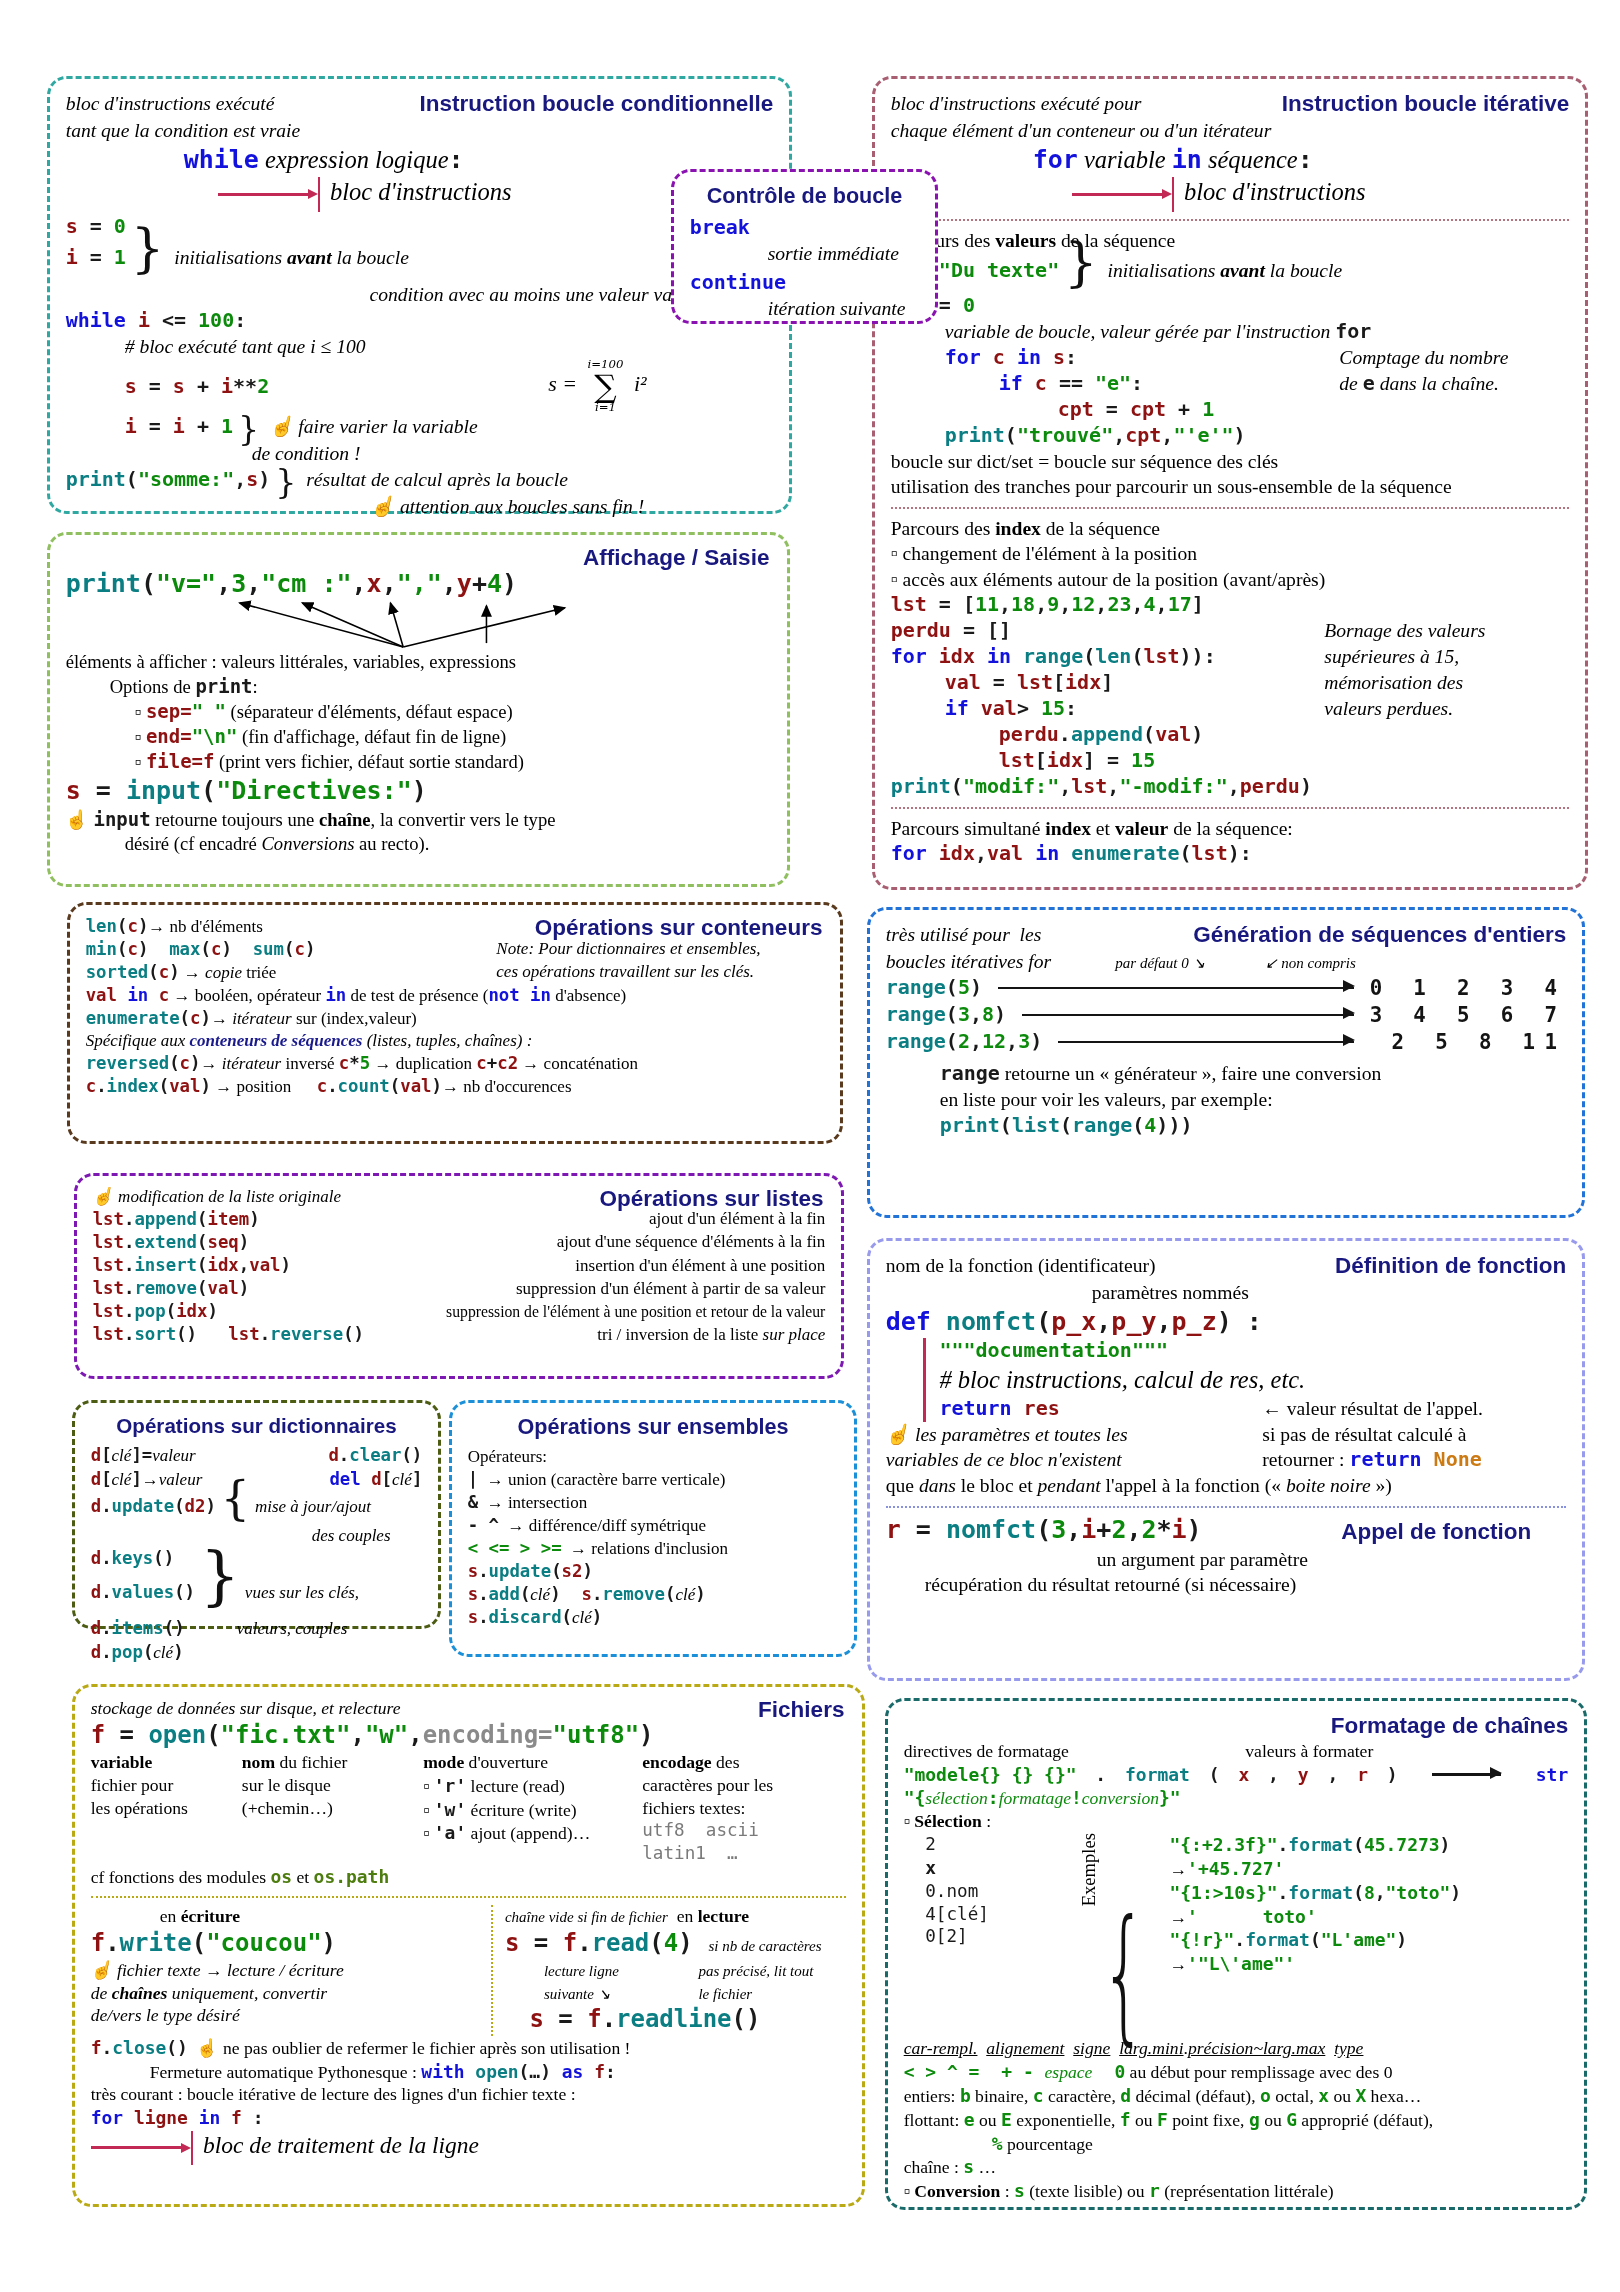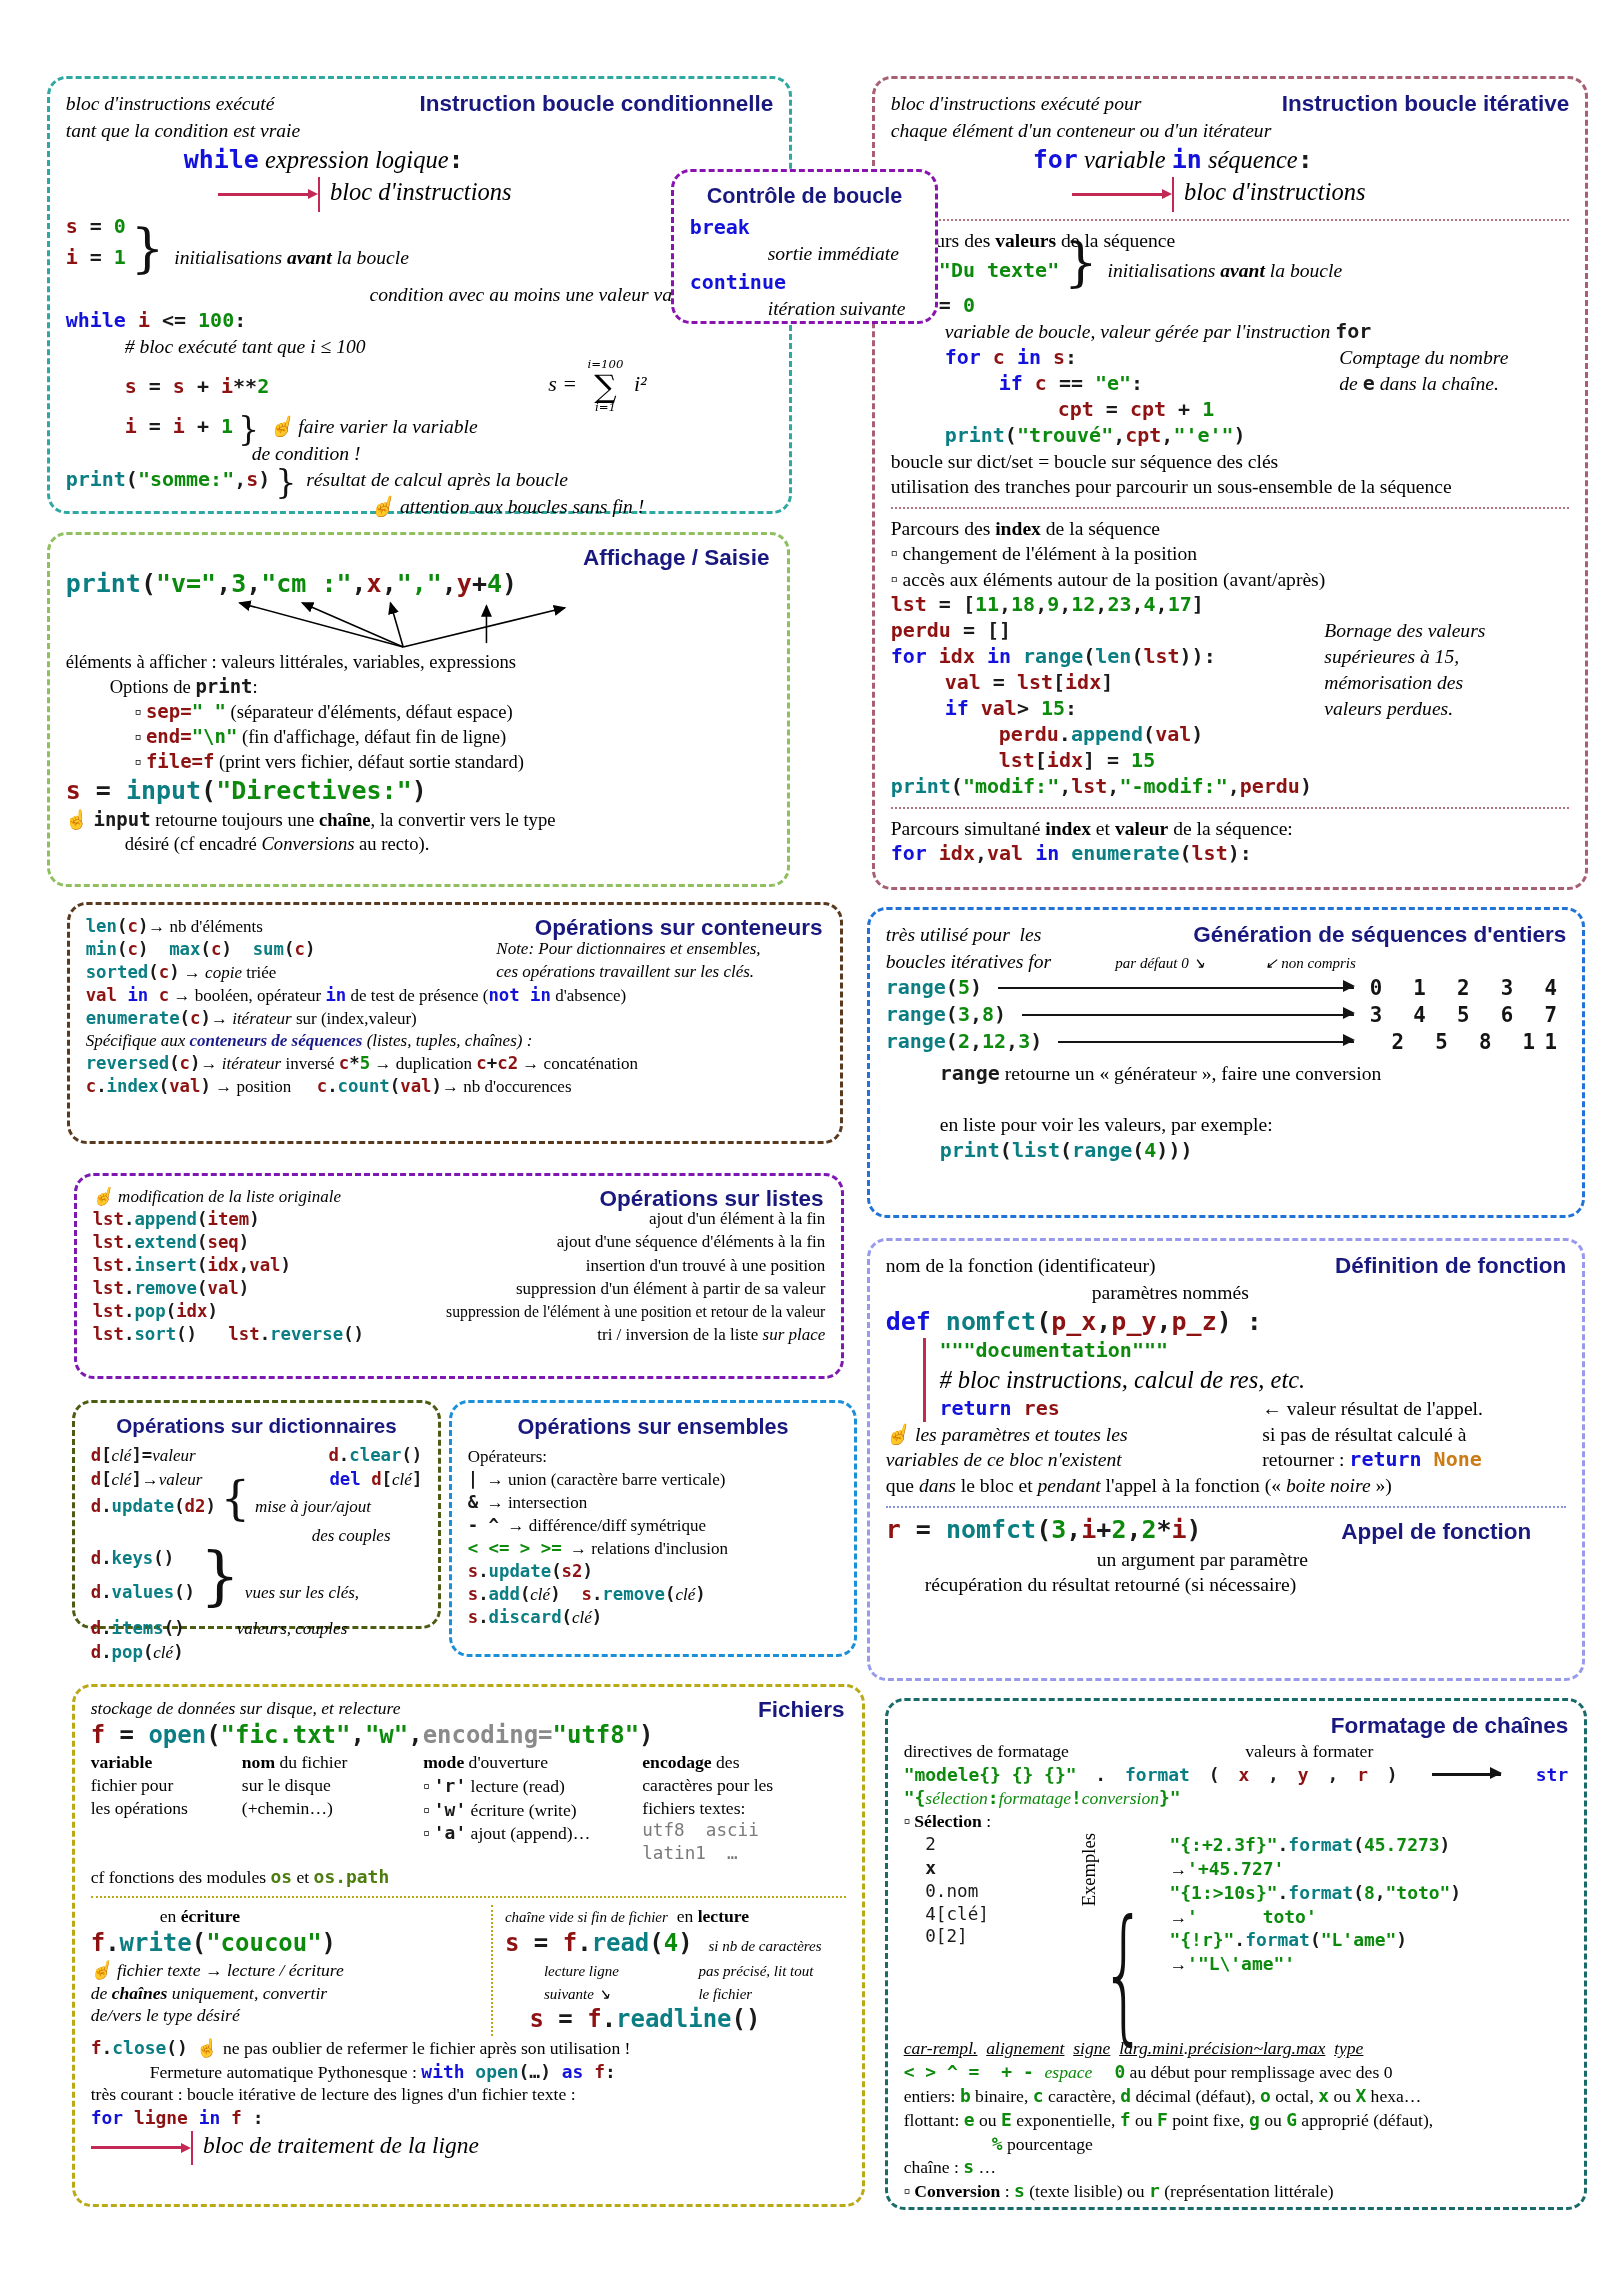--- a/index.html
+++ b/index.html
@@ -171,29 +171,29 @@
     <div class="line"><span class="s-fn">reversed</span><span class="s-o">(</span><span class="s-v">c</span><span class="s-o">)</span><span class="s-p">→ </span><span class="s-a">itérateur</span><span class="s-p"> inversé </span><span class="s-v">c</span><span class="s-o">*</span><span class="s-l">5</span><span class="s-p"> → duplication </span><span class="s-v">c</span><span class="s-o">+</span><span class="s-v">c2</span><span class="s-p"> → concaténation</span></div>
     <div class="line"><span class="s-v">c</span><span class="s-o">.</span><span class="s-fn">index</span><span class="s-o">(</span><span class="s-v">val</span><span class="s-o">)</span><span class="s-p"> → position      </span><span class="s-v">c</span><span class="s-o">.</span><span class="s-fn">count</span><span class="s-o">(</span><span class="s-v">val</span><span class="s-o">)</span><span class="s-p">→ nb d'occurences</span></div>
   </div>
 <div class="box" id="box-range" style="border-color: rgb(34, 115, 216);">
     <div class="line flex"><span class="lcol"><span class="s-a">très utilisé pour  les</span></span><span class="rcol"><span class="s-title">Génération de séquences d'entiers</span></span></div>
     <div class="line flex"><span class="lcol"><span class="s-a">boucles itératives for</span></span><span class="rcol" style="flex: 0 0 451px;"><span class="s-asm">par défaut 0 ↘</span><span class="s-asm">                ↙ non compris</span></span></div>
     <div class="line flex"><span class="s-fn">range</span><span class="s-o">(</span><span class="s-l">5</span><span class="s-o">)</span><span class="sp-hl"></span><span class="s-res">0 1 2 3 4</span></div>
     <div class="line flex"><span class="s-fn">range</span><span class="s-o">(</span><span class="s-l">3</span><span class="s-o">,</span><span class="s-l">8</span><span class="s-o">)</span><span class="sp-hl"></span><span class="s-res">3 4 5 6 7</span></div>
     <div class="line flex"><span class="s-fn">range</span><span class="s-o">(</span><span class="s-l">2</span><span class="s-o">,</span><span class="s-l">12</span><span class="s-o">,</span><span class="s-l">3</span><span class="s-o">)</span><span class="sp-hl"></span><span class="s-res"> 2 5 8 11</span></div>
     <div class="line" style="padding-left: 54px; margin-top: 5.9px;"><span class="s-o">range</span><span class="s-p"> retourne un « générateur », faire une conversion</span></div>
-    <div class="line" style="padding-left: 54px; margin-top: 25px;"><span class="s-p">en liste pour voir les valeurs, par exemple:</span></div>
+    <div class="line" style="padding-left: 54px;"><span class="s-p">en liste pour voir les valeurs, par exemple:</span></div>
     <div class="line" style="padding-left: 54px;"><span class="s-fn">print</span><span class="s-o">(</span><span class="s-fn">list</span><span class="s-o">(</span><span class="s-fn">range</span><span class="s-o">(</span><span class="s-l">4</span><span class="s-o">)))</span></div>
   </div>
 <div class="box dense" id="box-listes" style="border-color: rgb(125, 24, 178);">
     <div class="btitle">Opérations sur listes</div>
     <div class="line"><span class="s-a">☝ modification de la liste originale</span></div>
     <div class="line flex"><span class="lcol" style="flex: 0 0 304px;"><span class="s-v">lst</span><span class="s-o">.</span><span class="s-fn">append</span><span class="s-o">(</span><span class="s-v">item</span><span class="s-o">)</span></span><span class="rcol"><span class="s-p">ajout d'un élément à la fin</span></span></div>
     <div class="line flex"><span class="lcol" style="flex: 0 0 304px;"><span class="s-v">lst</span><span class="s-o">.</span><span class="s-fn">extend</span><span class="s-o">(</span><span class="s-v">seq</span><span class="s-o">)</span></span><span class="rcol"><span class="s-p">ajout d'une séquence d'éléments à la fin</span></span></div>
-    <div class="line flex"><span class="lcol" style="flex: 0 0 304px;"><span class="s-v">lst</span><span class="s-o">.</span><span class="s-fn">insert</span><span class="s-o">(</span><span class="s-v">idx</span><span class="s-o">,</span><span class="s-v">val</span><span class="s-o">)</span></span><span class="rcol"><span class="s-p">insertion d'un trouvé à une position</span></span></div>
+    <div class="line flex"><span class="lcol" style="flex: 0 0 304px;"><span class="s-v">lst</span><span class="s-o">.</span><span class="s-fn">insert</span><span class="s-o">(</span><span class="s-v">idx</span><span class="s-o">,</span><span class="s-v">val</span><span class="s-o">)</span></span><span class="rcol"><span class="s-p">insertion d'un élément à une position</span></span></div>
     <div class="line flex"><span class="lcol" style="flex: 0 0 304px;"><span class="s-v">lst</span><span class="s-o">.</span><span class="s-fn">remove</span><span class="s-o">(</span><span class="s-v">val</span><span class="s-o">)</span></span><span class="rcol"><span class="s-p">suppression d'un élément à partir de sa valeur</span></span></div>
     <div class="line flex"><span class="lcol" style="flex: 0 0 211px;"><span class="s-v">lst</span><span class="s-o">.</span><span class="s-fn">pop</span><span class="s-o">(</span><span class="s-v">idx</span><span class="s-o">)</span></span><span class="rcol"><span class="s-psm">suppression de l'élément à une position et retour de la valeur</span></span></div>
     <div class="line flex"><span class="lcol" style="flex: 0 0 412px;"><span class="s-v">lst</span><span class="s-o">.</span><span class="s-fn">sort</span><span class="s-o">()</span><span class="s-o">   </span><span class="s-v">lst</span><span class="s-o">.</span><span class="s-fn">reverse</span><span class="s-o">()</span></span><span class="rcol"><span class="s-p">tri / inversion de la liste </span><span class="s-a">sur place</span></span></div>
   </div>
 <div class="box dense" id="box-dict" style="border-color: rgb(76, 92, 18);">
     <div class="btitle-c">Opérations sur dictionnaires</div>
     <div class="line flex"><span class="lcol" style="flex: 0 0 191px;"><span class="s-v">d</span><span class="s-o">[</span><span class="s-a">clé</span><span class="s-o">]</span><span class="s-o">=</span><span class="s-a">valeur</span></span><span class="rcol"><span class="s-v">d</span><span class="s-o">.</span><span class="s-fn">clear</span><span class="s-o">()</span></span></div>
     <div class="line flex"><span class="lcol" style="flex: 0 0 191px;"><span class="s-v">d</span><span class="s-o">[</span><span class="s-a">clé</span><span class="s-o">]</span><span class="s-p">→</span><span class="s-a">valeur</span></span><span class="rcol"><span class="s-kw">del</span><span class="s-v"> d</span><span class="s-o">[</span><span class="s-a">clé</span><span class="s-o">]</span></span></div>
     <div class="line"><span class="s-v">d</span><span class="s-o">.</span><span class="s-fn">update</span><span class="s-o">(</span><span class="s-v">d2</span><span class="s-o">)</span><span class="sp-brace n2">{</span><span class="s-a">mise à jour/ajout</span></div>
     <div class="line" style="padding-left: 221px;"><span class="s-a">des couples</span></div>

